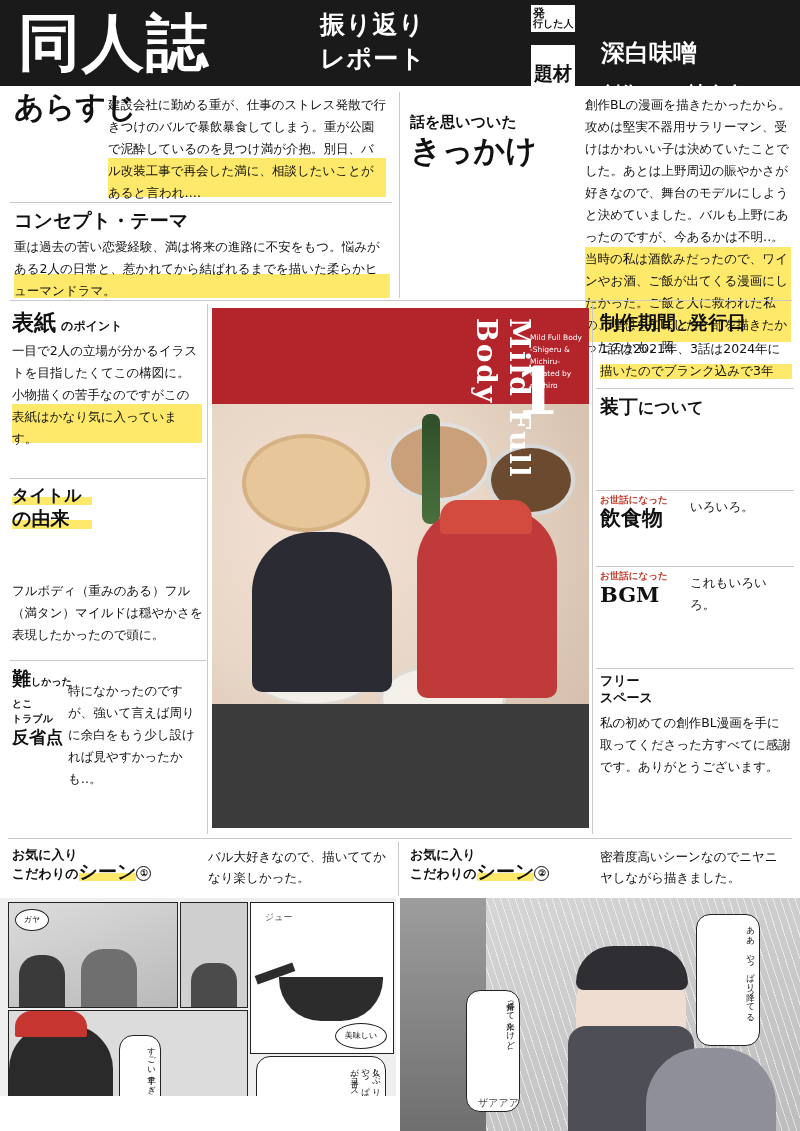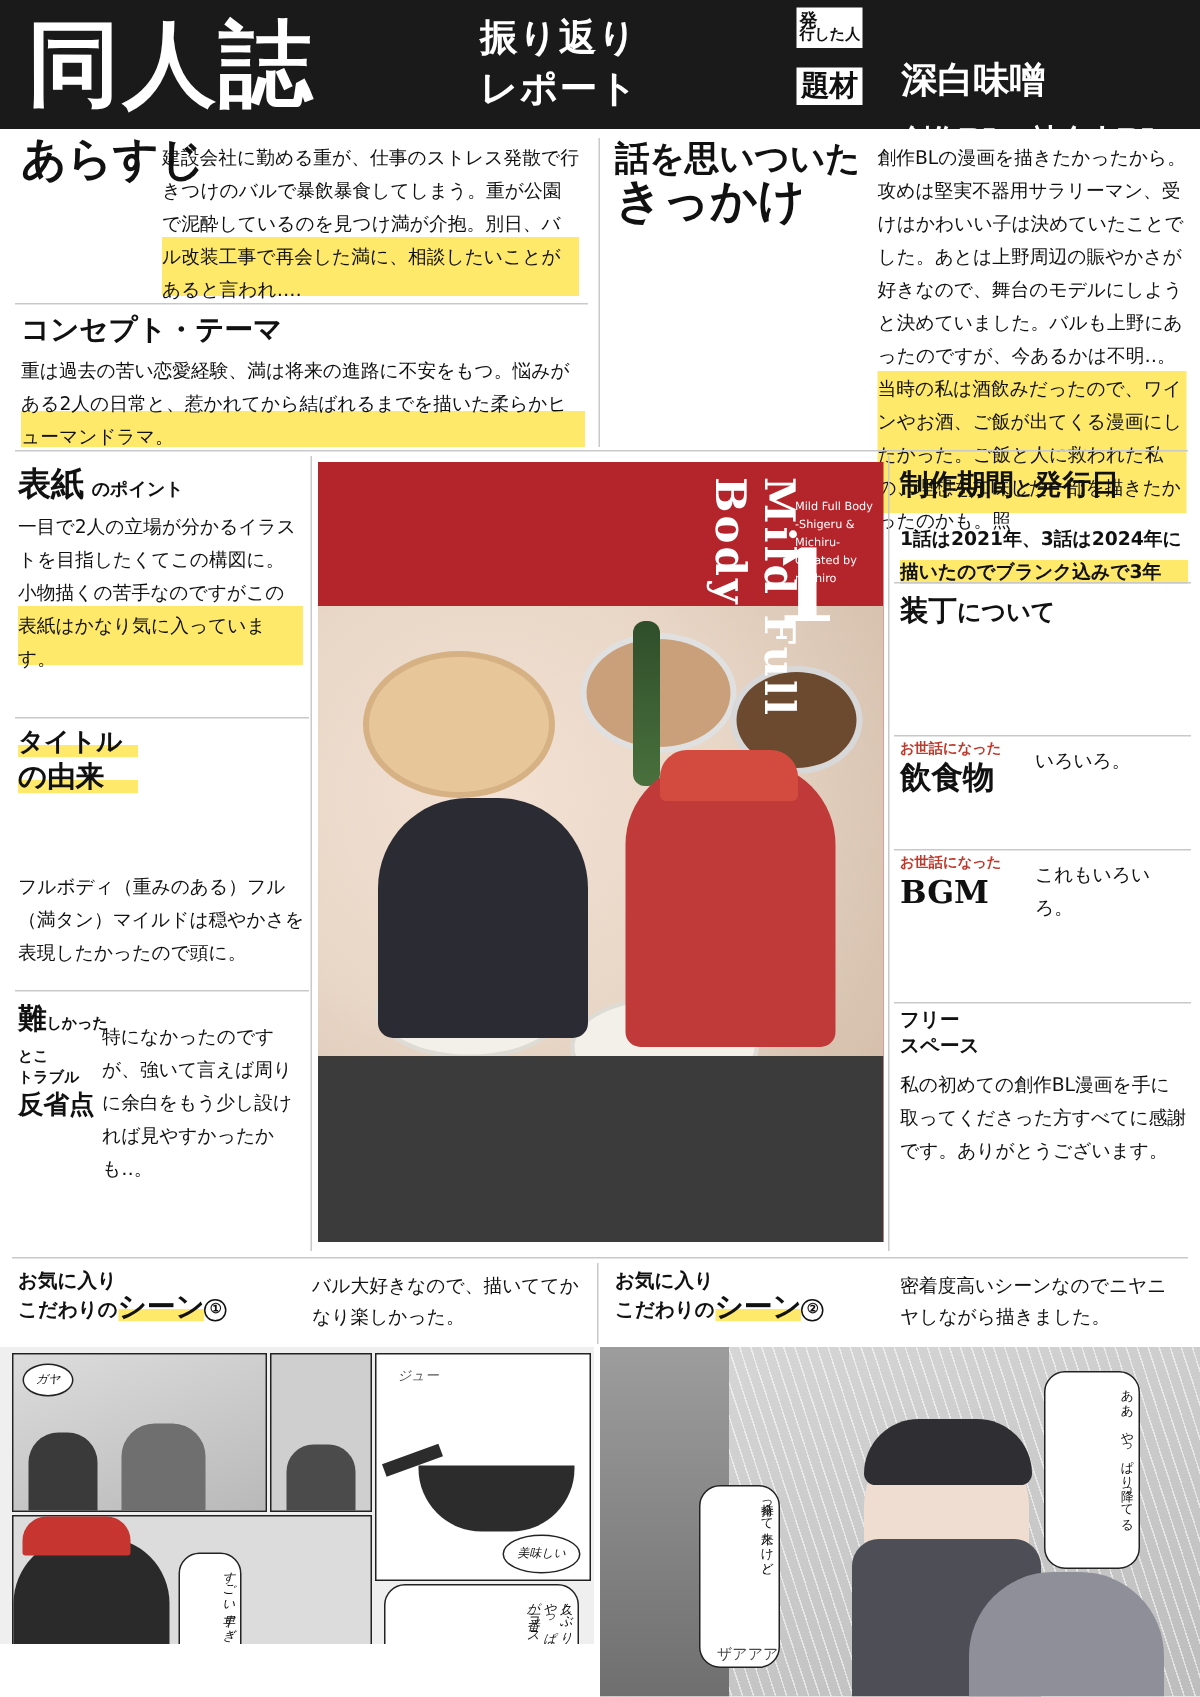--- a/index.html
+++ b/index.html
@@ -25,21 +25,21 @@
     font-family:"DejaVu Serif","Liberation Serif",serif;
     font-weight:bold;font-size:25px;line-height:34px;letter-spacing:1px;
   }
   .hdr-right{position:absolute;left:531px;top:2px;width:262px;height:82px;}
   .hdr-row{position:relative;height:40px;}
   .hdr-label{
     position:absolute;left:0;top:3px;
     background:#ffffff;color:#111;
     font-family:"DejaVu Serif","Liberation Serif",serif;
     font-weight:bold;font-size:19px;
-    padding:2px 3px;line-height:21px;
+    padding:18px 3px;line-height:21px;
   }
   .hdr-label.two{font-size:12px;line-height:10px;padding:3px 2px;}
   .hdr-label small{display:block;font-size:10px;line-height:11px;}
   .hdr-val{
     position:absolute;left:70px;top:2px;color:#ffffff;
     font-family:"DejaVu Serif","Liberation Serif",serif;
     font-weight:bold;font-size:24px;line-height:36px;
     white-space:nowrap;
     margin-top:31px;
   }
@@ -58,21 +58,21 @@
     font-family:"DejaVu Sans","Liberation Sans",sans-serif;
   }
   .divider{position:absolute;background:#c9c9c9;height:1px;}
   .vdivider{position:absolute;background:#c9c9c9;width:1px;}
 
   
   .blk{position:absolute;}
   .t-ara{font-size:30px;line-height:30px;}
   .t-kikkake{font-size:31px;line-height:32px;}
   .t-mid{font-size:19px;line-height:22px;}
-  .t-sm{font-size:23px;line-height:20px;}
+  .t-sm{font-size:15px;line-height:20px;margin-top:16px;}
 
   
   .cover{
     position:absolute;left:212px;top:308px;width:377px;height:520px;
     background:#b3242b;overflow:hidden;
   }
   .cover-art{
     position:absolute;left:0;top:96px;width:377px;height:424px;
     background:
       radial-gradient(circle at 30% 30%, #f3e2d5 0%, #e8d6c6 40%, #d9c4b2 70%, #cdb3a0 100%);
@@ -92,21 +92,21 @@
     font-family:"DejaVu Serif","Liberation Serif",serif;
     font-weight:bold;font-size:66px;color:#ffffff;line-height:66px;
   }
   .cover-credit{
     position:absolute;left:318px;top:24px;width:56px;
     color:#ffffff;font-size:7.5px;line-height:12px;
   }
 
   
   .panel{position:absolute;overflow:hidden;}
-  .manga1{left:0;top:898px;width:396px;height:198px;background:#efefef;font-style:italic;}
+  .manga1{left:0;top:898px;width:396px;height:198px;background:#efefef;}
   .manga2{left:400px;top:898px;width:400px;height:233px;background:#e9e9e9;}
   .fav-head{position:absolute;}
   .fav-title{
     font-family:"DejaVu Serif","Liberation Serif",serif;
     font-weight:bold;color:#111;font-size:13px;line-height:17px;
   }
   .fav-title .big{font-size:19px;}
   .fav-note{font-size:12.5px;line-height:21px;}
   .circ{
     display:inline-block;width:13px;height:13px;border:1px solid #111;border-radius:50%;
@@ -224,21 +224,21 @@
       <div>-Shigeru &amp; Michiru-</div>
       <div>Created by mishiro</div>
     </div>
   </div>
 
   <div class="vdivider" style="left:592px;top:304px;height:530px;"></div>
 
   <div class="blk" style="left:600px;top:310px;width:190px;">
     <span class="sec-title" style="font-size:19px;">制作期間</span><span class="sec-title" style="font-size:13px;">と</span><span class="sec-title" style="font-size:19px;">発行日</span>
   </div>
-  <div class="blk body-text hl" style="left:600px;top:348px;width:192px;font-weight:bold;">1話は2021年、3話は2024年に描いたのでブランク込みで3年</div>
+  <div class="blk body-text hl" style="left:600px;top:338px;width:192px;">1話は2021年、3話は2024年に描いたのでブランク込みで3年</div>
 
   <div class="divider" style="left:596px;top:388px;width:198px;"></div>
 
   <div class="blk" style="left:600px;top:394px;width:190px;">
     <span class="sec-title" style="font-size:19px;">装丁</span><span class="sec-title" style="font-size:16px;">について</span>
   </div>
 
   <div class="divider" style="left:596px;top:490px;width:198px;"></div>
 
   <div class="blk" style="left:600px;top:494px;width:110px;">

